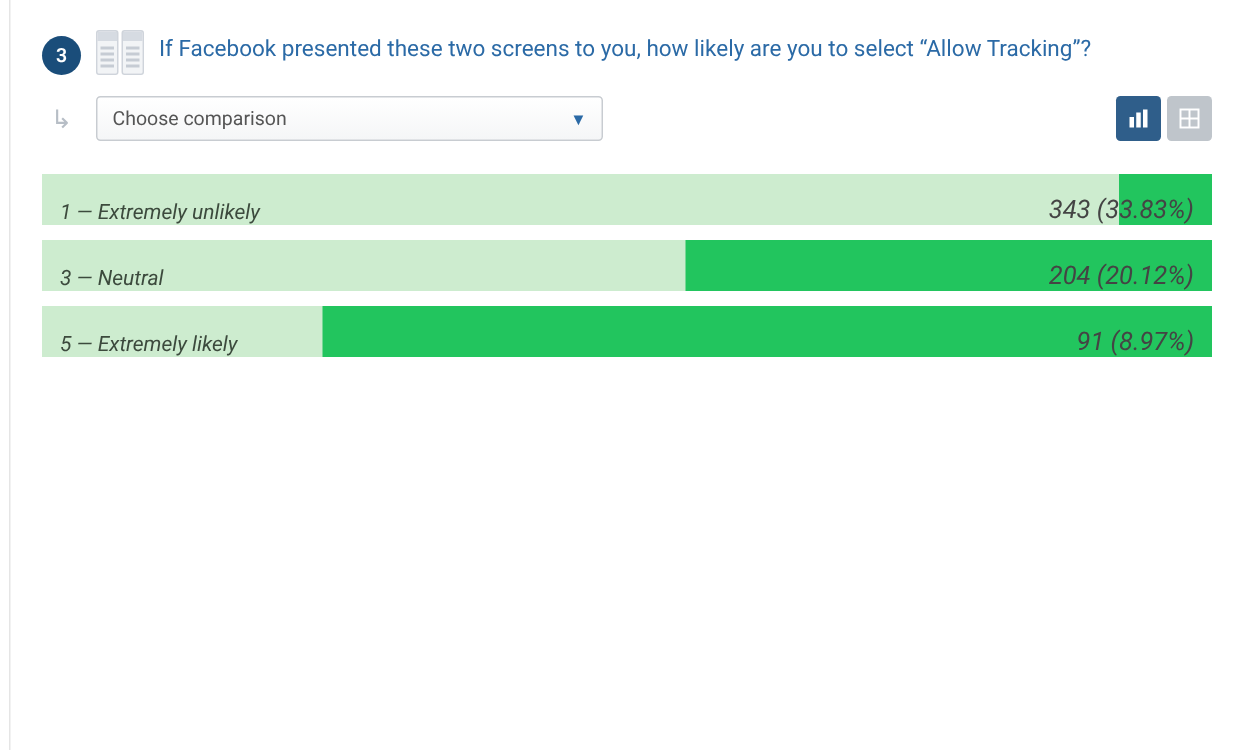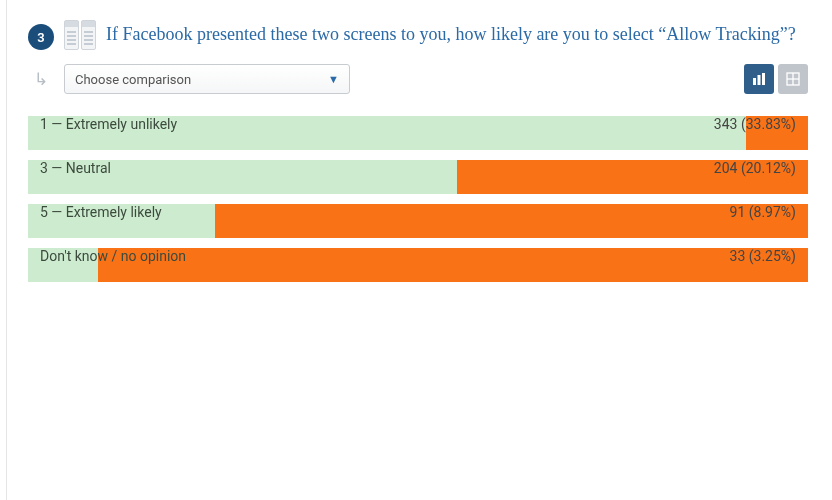--- a/index.html
+++ b/index.html
@@ -56,26 +56,25 @@
   }
   .thumb::after {
     content: "";
     position: absolute;
     left: 2px; right: 2px; top: 10px; height: 2px;
     background: #c6ccd4;
     box-shadow: 0 4px 0 #c6ccd4, 0 8px 0 #c6ccd4, 0 12px 0 #c6ccd4;
   }
   .q-text {
     color: #2b6aa6;
-    font-size: 18px;
+    font-size: 15px;
     line-height: 1.35;
     flex: 1;
     padding-top: 4px;
     padding-right: 10px;
-    font-family: Liberation Serif, serif;
   }
   .resp-count {
     color: #6c757d;
     font-size: 15px;
     white-space: nowrap;
     padding-top: 10px;
   }
 
   .controls-row {
     display: flex;
@@ -84,21 +83,21 @@
     margin-bottom: 22px;
   }
   .sub-arrow {
     width: 26px;
     color: #b7bec6;
     font-size: 17px;
     text-align: center;
     flex-shrink: 0;
   }
   .compare-dd {
-    width: 286px;
+    width: 338px;
     height: 30px;
     border: 1px solid #c8ccd1;
     border-radius: 3px;
     background: linear-gradient(#fff, #f5f6f7);
     display: flex;
     align-items: center;
     justify-content: space-between;
     padding: 0 10px;
     color: #555;
     font-size: 13px;
@@ -121,41 +120,42 @@
     justify-content: center;
     cursor: pointer;
   }
   .vt-chart { background: #2f5e8a; }
   .vt-table { background: #bfc5cb; }
 
   .bars { display: flex; flex-direction: column; gap: 10px; }
   .bar-row {
     position: relative;
     height: 34px;
-    background: #f97316;
-    display: flex;
-    align-items: flex-start;
+    background: #22c55e;
+    display: flex;
+    align-items: flex-end;
+    font-style: italic;
   }
   .bar-fill {
     position: absolute;
     left: 0; top: 0; bottom: 0;
     background: #cdeccf;
   }
   .bar-label {
     position: relative;
     z-index: 1;
     padding-left: 12px;
     color: #3c4a3d;
     font-size: 14px;
   }
   .bar-value {
     position: absolute;
     right: 12px;
     color: #444;
-    font-size: 14px;
+    font-size: 17px;
     z-index: 1;
   }
 </style>
 </head>
 <body>
 <div class="left-rule"></div>
 
 <div class="header">
   <div class="q-badge">3</div>
   <div class="thumbs">
@@ -199,18 +199,13 @@
     <div class="bar-row">
       <div class="bar-fill" style="width: 55%;"></div>
       <div class="bar-label">3 — Neutral</div>
       <div class="bar-value">204 (20.12%)</div>
     </div>
     <div class="bar-row">
       <div class="bar-fill" style="width: 24%;"></div>
       <div class="bar-label">5 — Extremely likely</div>
       <div class="bar-value">91 (8.97%)</div>
     </div>
-    <div class="bar-row">
-      <div class="bar-fill" style="width: 9%;"></div>
-      <div class="bar-label">Don't know / no opinion</div>
-      <div class="bar-value">33 (3.25%)</div>
-    </div>
   </div>
 
 </body></html>

